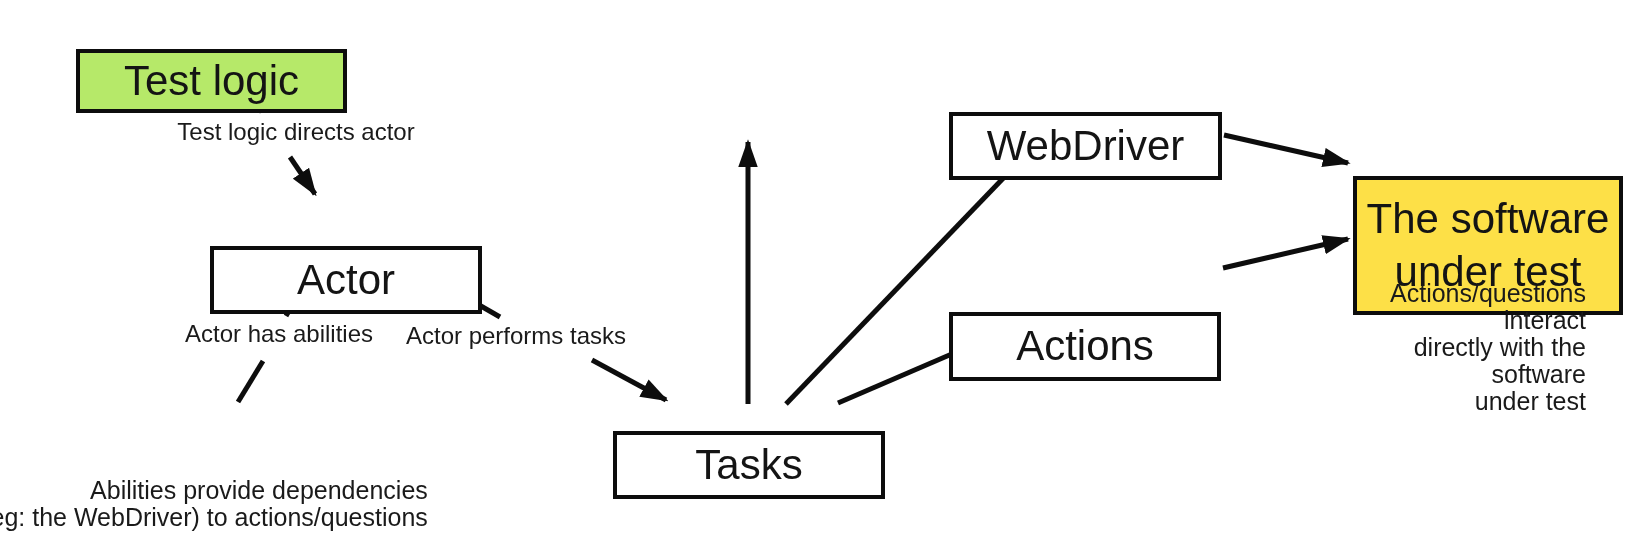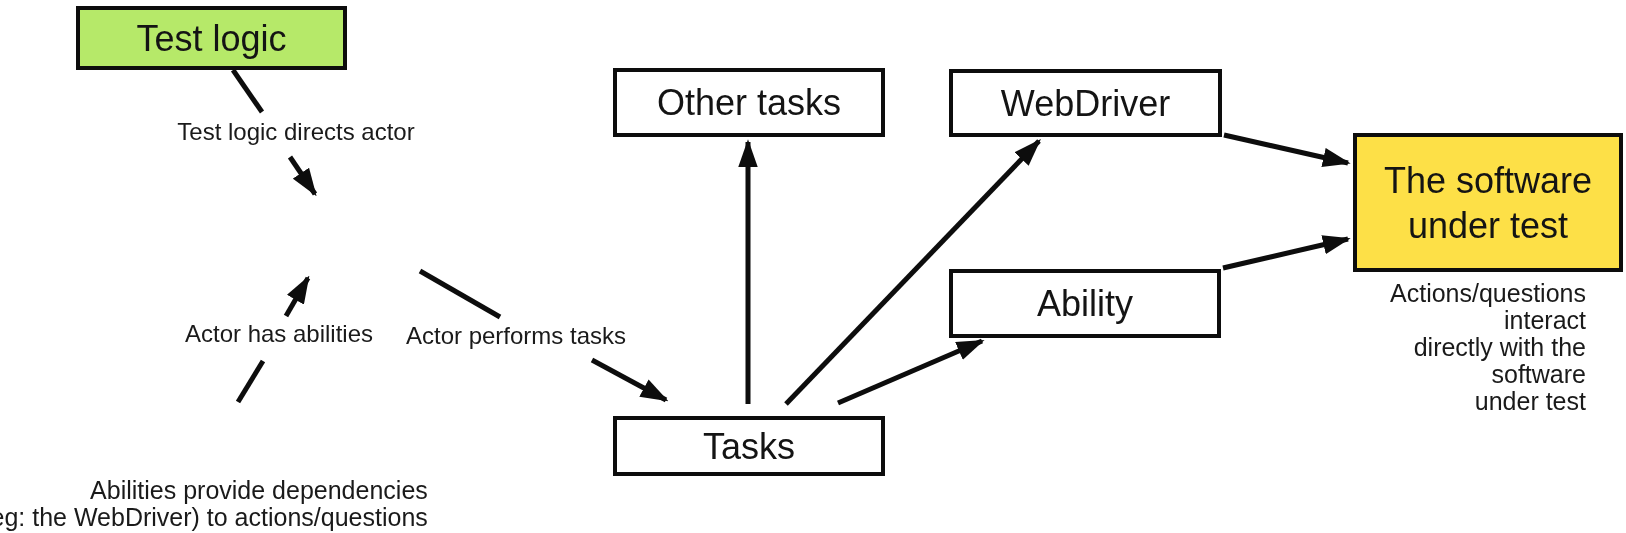--- a/index.html
+++ b/index.html
@@ -11,23 +11,24 @@
     color:#141414;
     overflow:hidden;
   }
   .arrow-layer{position:absolute;left:0;top:0;width:1626px;height:533px;}
   .node{
     position:absolute;
     box-sizing:border-box;
     border:4px solid #0d0d0d;
     background:#ffffff;
     display:flex;align-items:center;justify-content:center;
-    font-size:36px;line-height:1.25;
+    font-size:42px;line-height:1.25;
     text-align:center;
     white-space:pre-line;
+    margin-top:43px;
   }
   .node.green{background:#b6e969;}
   .node.blue{background:#fde047;}
   .edge-label{
     position:absolute;
     transform:translateX(-50%);
     font-size:24px;
     white-space:nowrap;
     color:#1a1a1a;
   }
@@ -83,29 +84,29 @@
       <line x1="1224" y1="135" x2="1348" y2="163" marker-end="url(#ah)"></line>
     </g>
 
     <g>
       <line x1="1223" y1="268" x2="1348" y2="239" marker-end="url(#ah)"></line>
     </g>
   </svg>
 
   <div class="node green" style="left:76px;top:6px;width:271px;height:64px">Test logic</div>
 
+  <div class="node" style="left:210px;top:203px;width:272px;height:68px">Actor</div>
 
 
-  <div class="node" style="left:613px;top:68px;width:272px;height:69px">Other tasks</div>
 
-  <div class="node" style="left:613px;top:416px;width:272px;height:60px">Tasks</div>
+  <div class="node" style="left:613px;top:388px;width:272px;height:68px">Tasks</div>
 
   <div class="node" style="left:949px;top:69px;width:273px;height:68px">WebDriver</div>
 
-  <div class="node" style="left:949px;top:269px;width:272px;height:69px">Ability</div>
+  <div class="node" style="left:949px;top:269px;width:272px;height:69px">Actions</div>
 
   <div class="node blue" style="left:1353px;top:133px;width:270px;height:139px">The software
 under test</div>
 
   <div class="edge-label" style="left:296px;top:118px">Test logic directs actor</div>
 
   <div class="edge-label" style="left:279px;top:320px">Actor has abilities</div>
 
   <div class="edge-label" style="left:516px;top:322px">Actor performs tasks</div>
 

